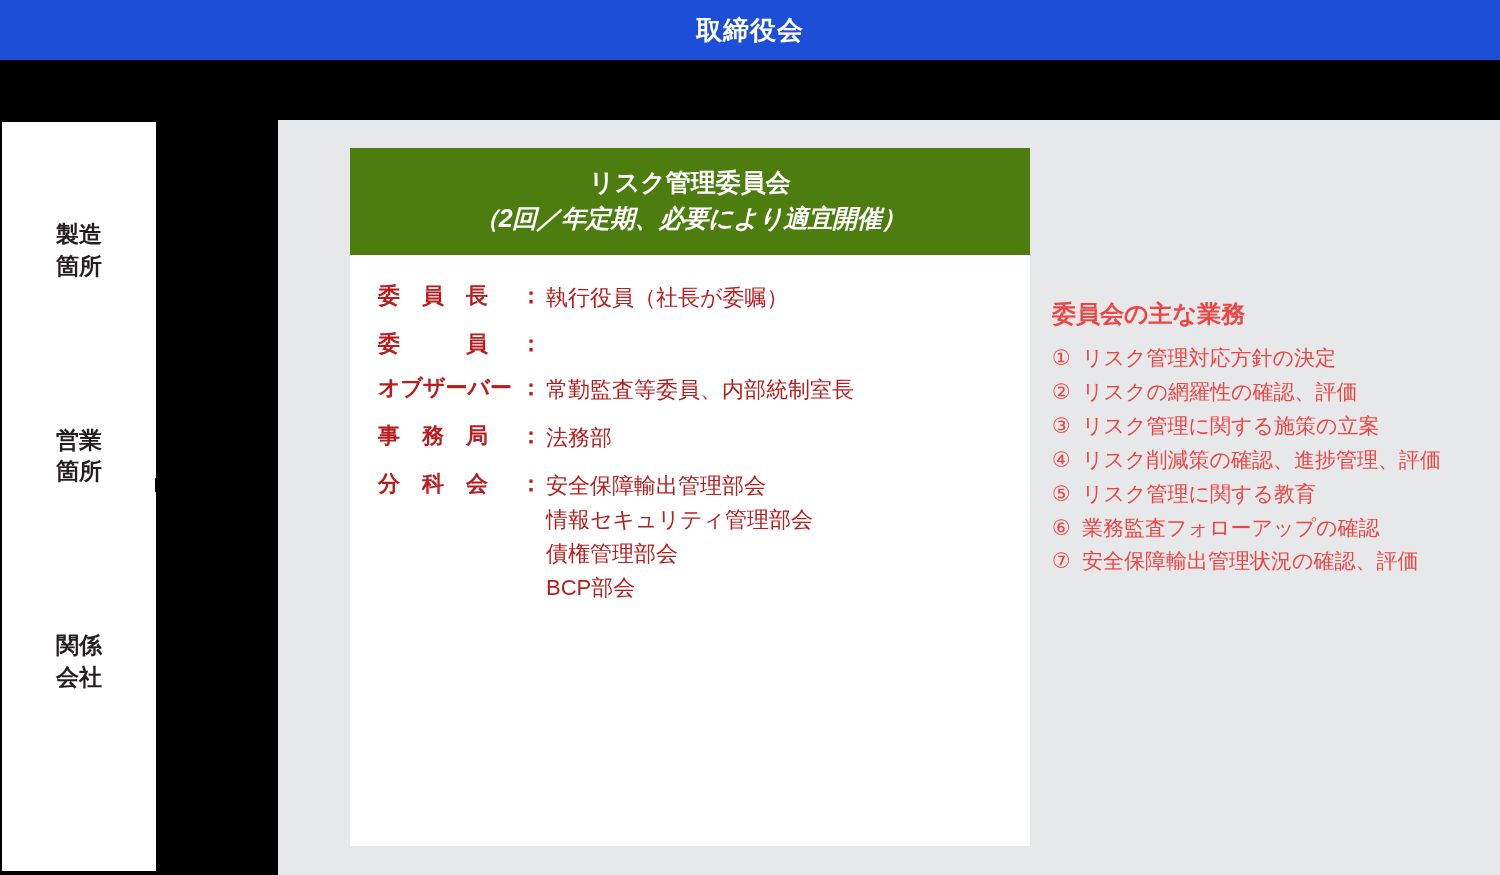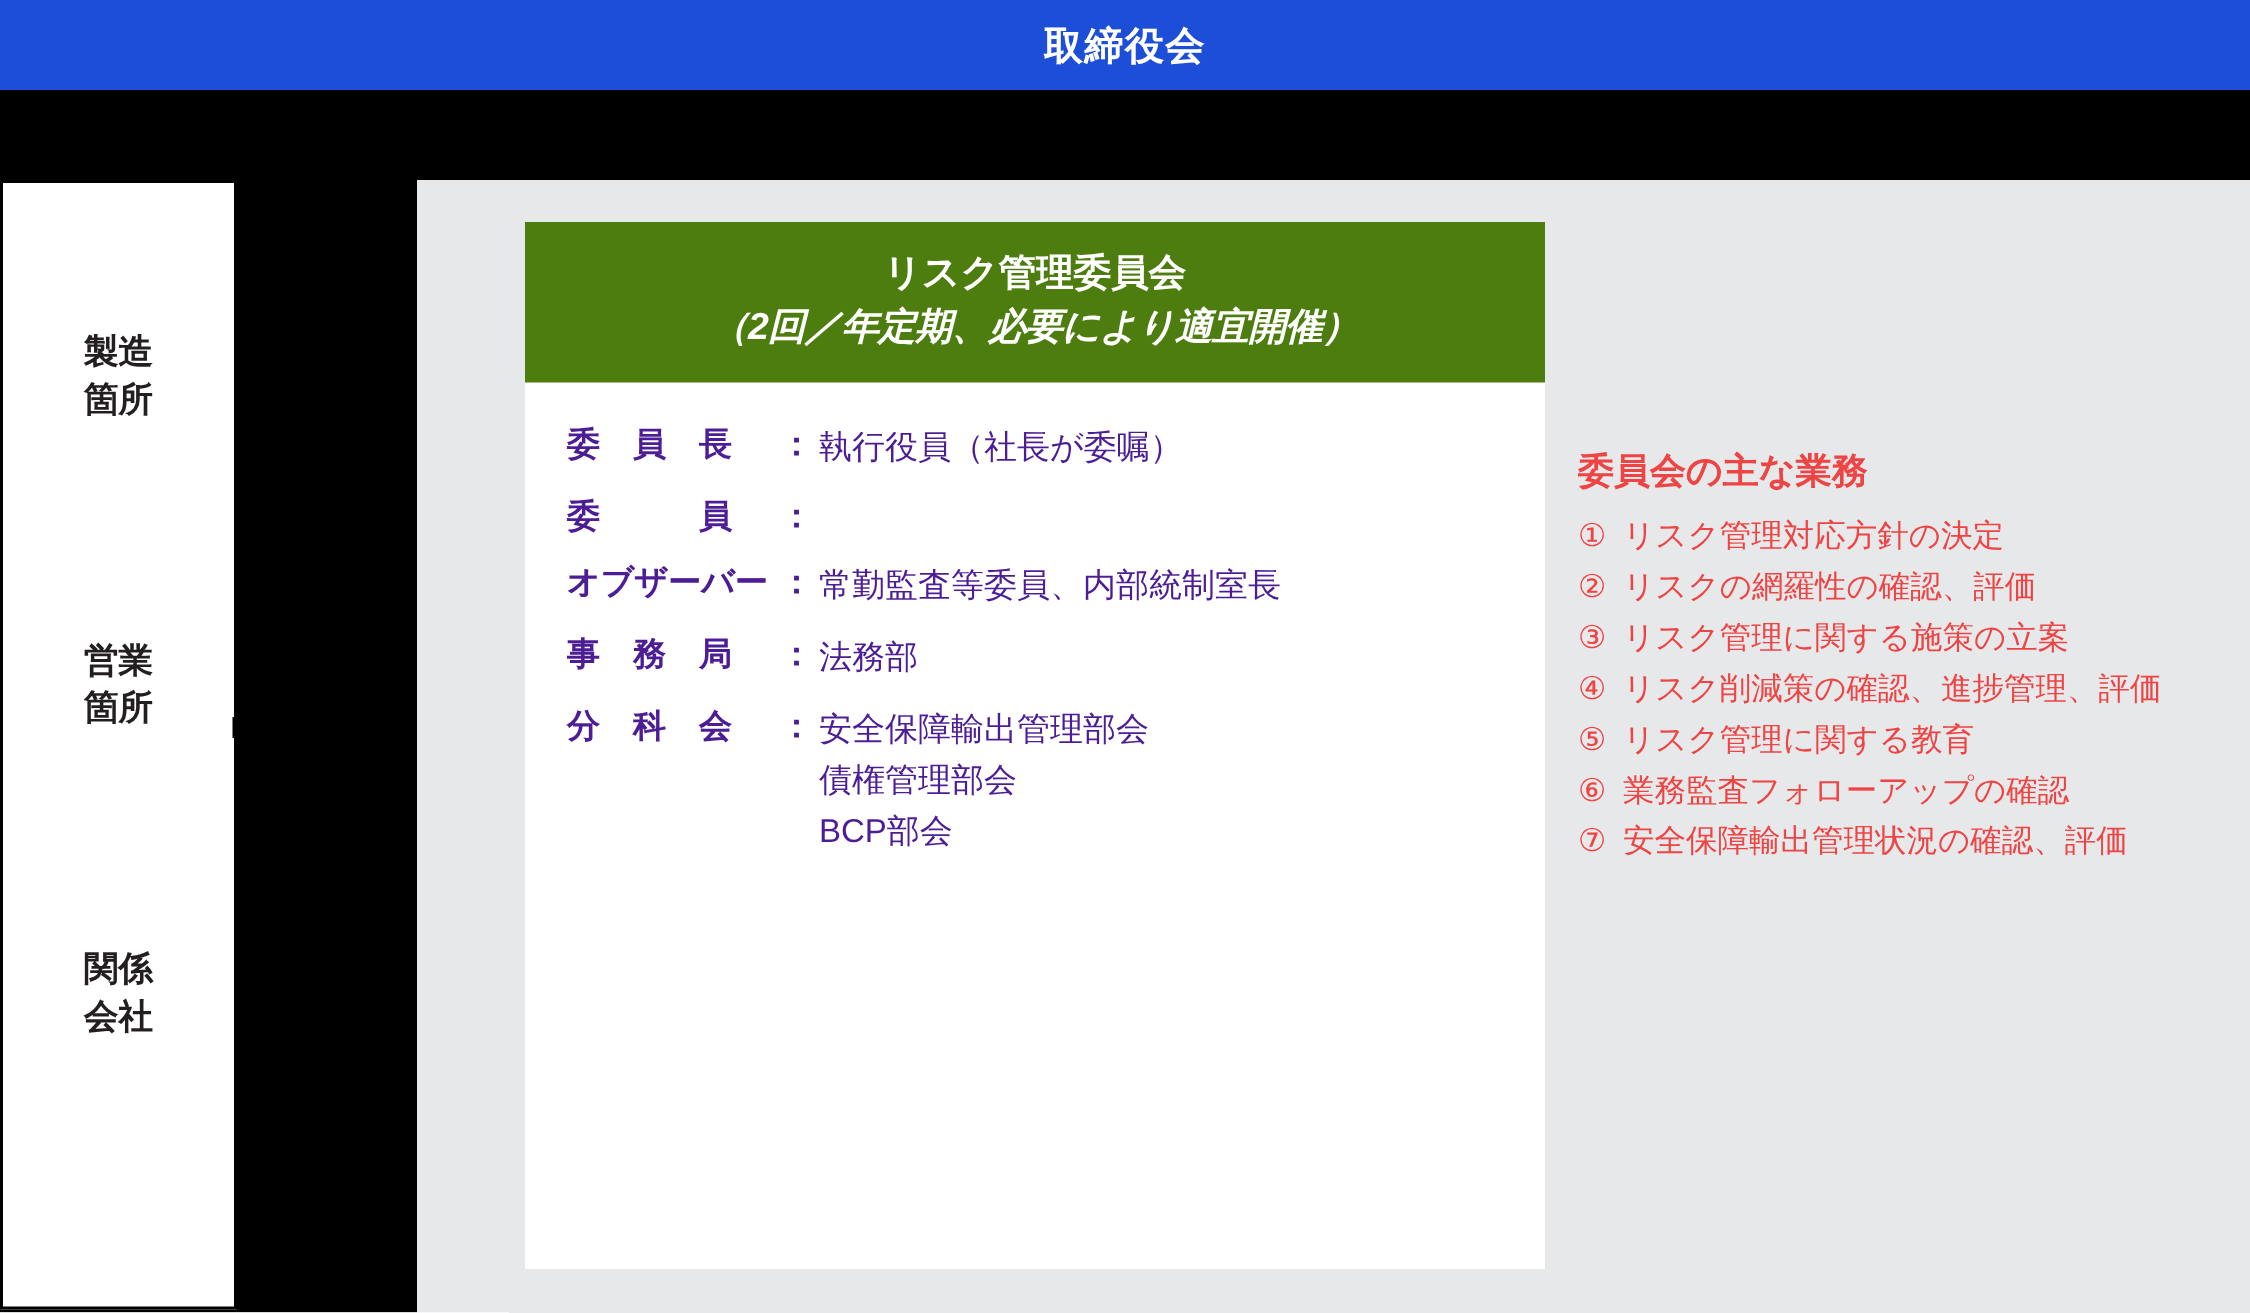--- a/index.html
+++ b/index.html
@@ -125,21 +125,21 @@
   }
 
   .rows {
     padding: 26px 0 0 28px;
   }
   .row {
     display: flex;
     align-items: flex-start;
     margin-bottom: 14px;
     font-size: 22px;
-    color: #4c1d95;
+    color: #b91c1c;
   }
   .row-label {
     width: 168px;
     flex: 0 0 168px;
     font-weight: bold;
     display: flex;
     justify-content: space-between;
     box-sizing: border-box;
     padding-right: 4px;
     white-space: nowrap;
@@ -264,20 +264,21 @@
         </div>
       </div>
 
       <div class="row">
         <div class="row-label">
           <span class="spaced">分　科　会</span>
           <span class="colon">：</span>
         </div>
         <div class="row-value">
           <div>安全保障輸出管理部会</div>
+          <div>情報セキュリティ管理部会</div>
           <div>債権管理部会</div>
           <div>BCP部会</div>
         </div>
       </div>
 
     </div>
   </div>
 
   <div class="duties">
     <div class="duties-title">委員会の主な業務</div>

